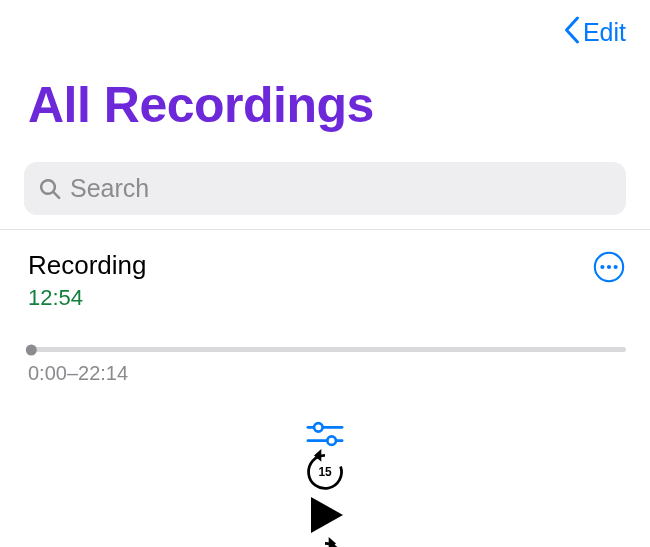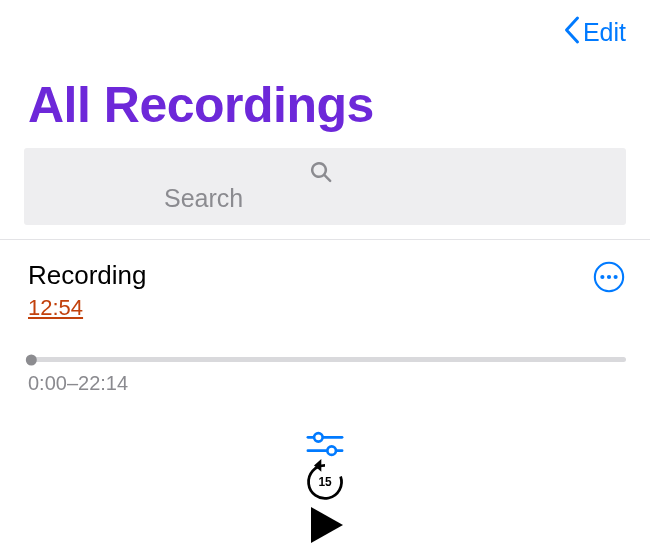--- a/index.html
+++ b/index.html
@@ -35,27 +35,26 @@
       font-weight: 400;
     }
     .title {
       font-size: 50px;
       font-weight: 800;
       letter-spacing: -0.5px;
       padding: 18px 24px 8px 28px;
       color: #6d28d9;
     }
     .search-wrap {
-      margin: 6px 24px 14px 24px;
+      margin: 20px 24px 14px 24px;
       background: #eeeef0;
-      border-radius: 3px;
+      border-radius: 13px;
       display: flex;
       align-items: center;
       padding: 12px 14px;
-      flex-direction: column;
     }
     .search-wrap svg {
       width: 24px;
       height: 24px;
       fill: #8b8b90;
       margin-right: 8px;
     }
     .search-wrap input {
       border: none;
       background: transparent;
@@ -84,23 +83,22 @@
       justify-content: space-between;
       align-items: flex-start;
     }
     .rec-title {
       font-size: 26px;
       font-weight: 400;
       color: #000;
     }
     .rec-time {
       font-size: 22px;
-      color: #c2410c;
+      color: #15803d;
       margin-top: 4px;
-      text-decoration: underline;
     }
     .more-btn svg {
       width: 34px;
       height: 34px;
       stroke: #007aff;
       fill: none;
       stroke-width: 2.2;
     }
     .more-btn .dots circle {
       fill: #007aff;

